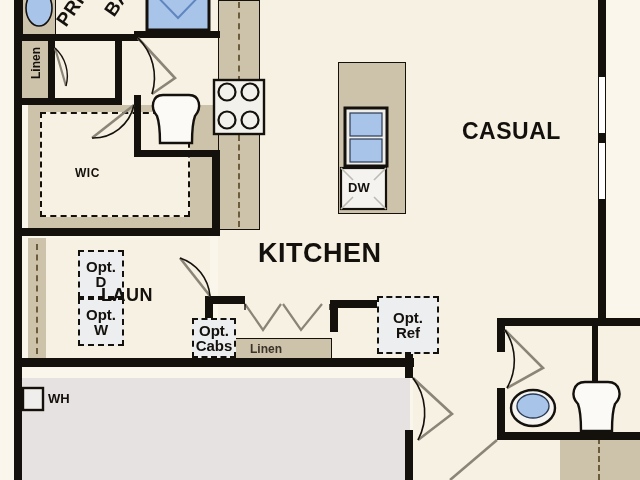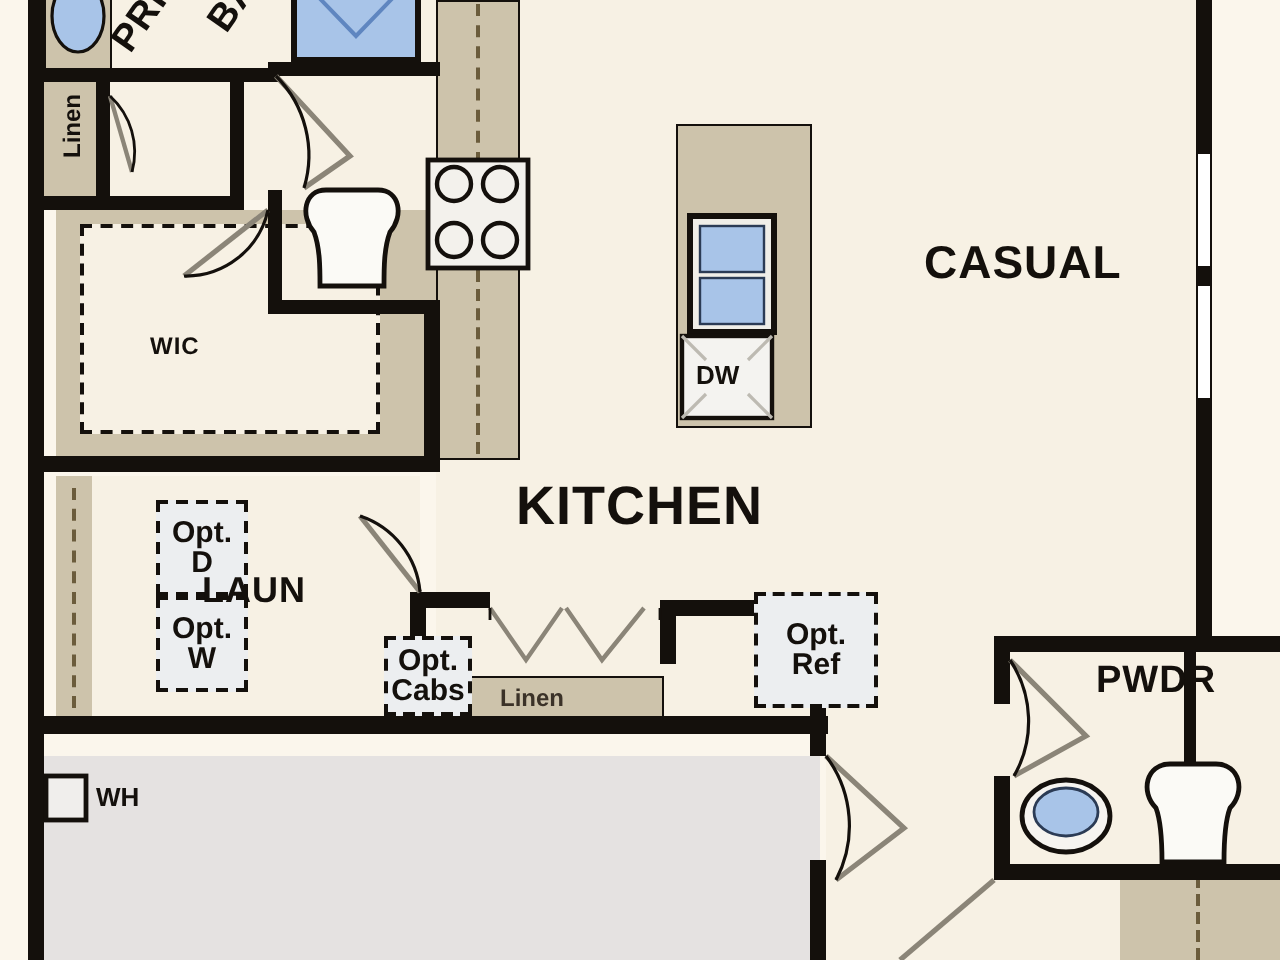--- a/index.html
+++ b/index.html
@@ -242,21 +242,20 @@
   <div class="label smalllbl" style="left:12px;top:56px;transform:rotate(-90deg);transform-origin:center center;width:48px;text-align:center;font-size:12px;">Linen</div>
 
   <div class="label roomlabel" style="left:75px;top:166px;font-size:12px;">WIC</div>
 
   <div class="label roomlabel" style="left:462px;top:118px;font-size:23px;">CASUAL</div>
 
   <div class="label roomlabel" style="left:258px;top:238px;font-size:27px;">KITCHEN</div>
 
   <div class="label roomlabel" style="left:88px;top:285px;font-size:18px;margin-left:13px;">LAUN</div>
 
-  <div class="label roomlabel" style="left:548px;top:330px;font-size:19px;">PWDR</div>
 
   <div class="label smalllbl" style="left:250px;top:342px;font-size:12px;color:#3b3228;">Linen</div>
 
   <div class="label smalllbl" style="left:348px;top:180px;font-size:13px;">DW</div>
 
   <div class="label smalllbl" style="left:48px;top:391px;font-size:13px;">WH</div>
 
 </div>
 
 </body></html>

